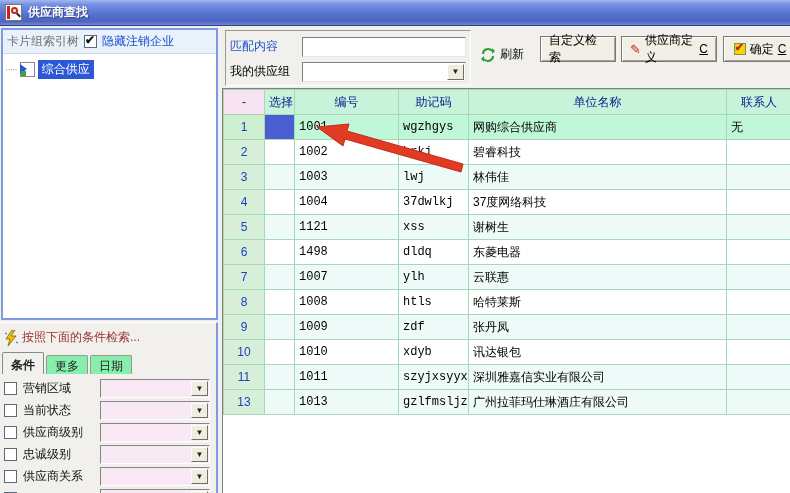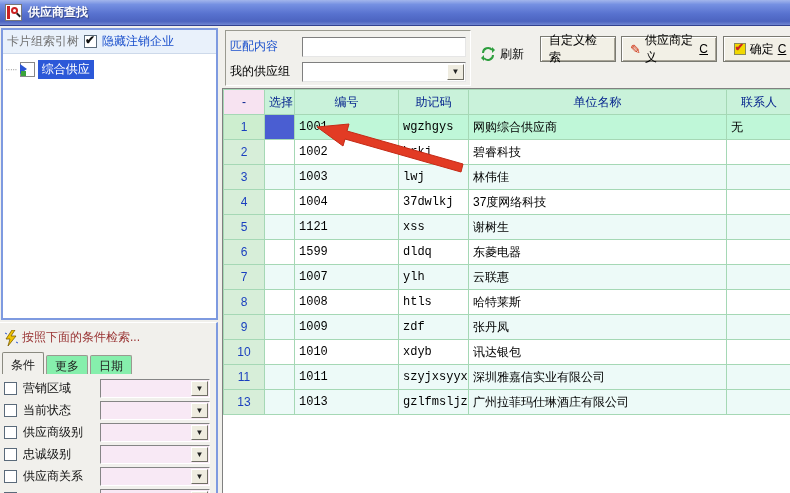--- a/index.html
+++ b/index.html
@@ -35,21 +35,21 @@
   .tree-node .node-label { background:#2c58d8; color:#fff; padding:1px 4px; }
 
   
   .filter-panel { position:absolute; left:0; top:322px; width:218px; height:191px;
     background:#f1f0ec; border-top:1px solid #fff; border-right:2px solid #7e9ae0; overflow:hidden; }
   .filter-title { display:flex; align-items:center; gap:4px; padding:6px 4px 4px 4px; color:#993333; }
   .bolt { width:14px; height:16px; flex:0 0 14px; }
   .filter-tabs { display:flex; align-items:flex-end; height:24px; padding-left:2px; }
   .ftab { border:1px solid #9a9a90; border-bottom:none; background:#86efac; padding:2px 8px 3px 8px;
     margin-right:2px; border-radius:2px 2px 0 0; height:19px; color:#222; }
-  .ftab.active { background:#f1f0ec; height:22px; border-color:#8a8a80; font-weight:normal; padding-top:4px; }
+  .ftab.active { background:#f1f0ec; height:22px; border-color:#8a8a80; font-weight:bold; padding-top:4px; }
   .cond-rows { position:absolute; left:4px; top:54px; right:6px; }
   .cond-row { height:22px; display:flex; align-items:center; gap:6px; }
   .cond-row .clabel { color:#111; flex:1; }
   .combo { width:110px; height:19px; background:#f8e9f5; border:1px solid; border-color:#858585 #fff #fff #858585;
     position:relative; flex:0 0 110px; }
   .combo .dbtn { position:absolute; right:1px; top:1px; bottom:1px; width:17px; background:#efece0;
     border:1px solid; border-color:#fff #706f65 #706f65 #fff; font-size:8px; color:#222;
     display:flex; align-items:center; justify-content:center; }
 
   
@@ -58,21 +58,21 @@
     border:1px solid; border-color:#9a9a90 #fff #fff #9a9a90; padding:4px 4px; }
   .mg-row { display:flex; align-items:center; height:23px; margin-bottom:2px; }
   .mg-row .mlabel { width:72px; }
   .lbl-blue { color:#1b50cc; }
   .txtin { flex:1; height:20px; background:#fff; border:1px solid; border-color:#7f7f7f #e6e6e6 #e6e6e6 #7f7f7f;
     font-family:"Liberation Sans",sans-serif; font-size:12px; padding:0 3px; }
   .combo-wide { flex:1; height:20px; background:#fff; border:1px solid; border-color:#7f7f7f #e6e6e6 #e6e6e6 #7f7f7f; position:relative; }
   .combo-wide .dbtn { position:absolute; right:1px; top:1px; bottom:1px; width:17px; background:#efece0;
     border:1px solid; border-color:#fff #706f65 #706f65 #fff; font-size:8px; color:#222;
     display:flex; align-items:center; justify-content:center; }
-  .refresh-wrap { position:absolute; left:258px; top:18px; display:flex; align-items:flex-start; gap:4px; }
+  .refresh-wrap { position:absolute; left:258px; top:18px; display:flex; align-items:flex-end; gap:4px; }
   .xp-btn { position:absolute; top:8px; height:26px; background:#f2f0e6;
     border:1px solid #7a7a72; box-shadow:inset 1px 1px 0 #fff, inset -1px -1px 0 #a7a396;
     display:flex; align-items:center; justify-content:center; gap:4px; color:#000; font-size:12px; padding:0 8px; }
   .btn-custom { left:318px; width:76px; }
   .btn-define { left:399px; width:96px; }
   .btn-confirm { left:501px; width:74px; }
   .pen-icon { color:#cc2200; font-size:13px; }
   .chk-icon { width:12px; height:12px; background:#f0d800; border:1px solid #8a8a5a; position:relative; }
   .chk-icon::after { content:"✔"; position:absolute; left:0; top:-3px; color:#c22; font-size:11px; font-weight:bold; }
 
@@ -280,21 +280,21 @@
           <td class="c-num">5</td>
           <td class="c-sel"></td>
           <td class="c-code">1121</td>
           <td class="c-mn">xss</td>
           <td class="c-name">谢树生</td>
           <td class="c-contact"></td>
         </tr>
         <tr>
           <td class="c-num">6</td>
           <td class="c-sel"></td>
-          <td class="c-code">1599</td>
+          <td class="c-code">1498</td>
           <td class="c-mn">dldq</td>
           <td class="c-name">东菱电器</td>
           <td class="c-contact"></td>
         </tr>
         <tr class="row-alt">
           <td class="c-num">7</td>
           <td class="c-sel"></td>
           <td class="c-code">1007</td>
           <td class="c-mn">ylh</td>
           <td class="c-name">云联惠</td>

